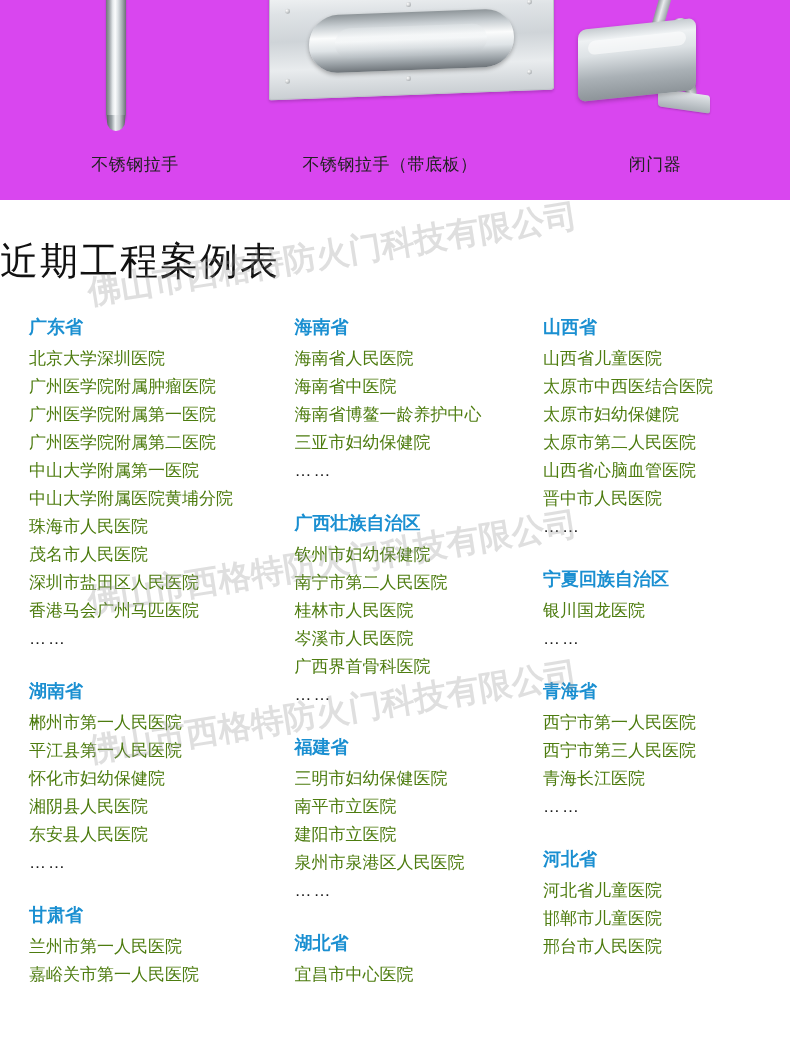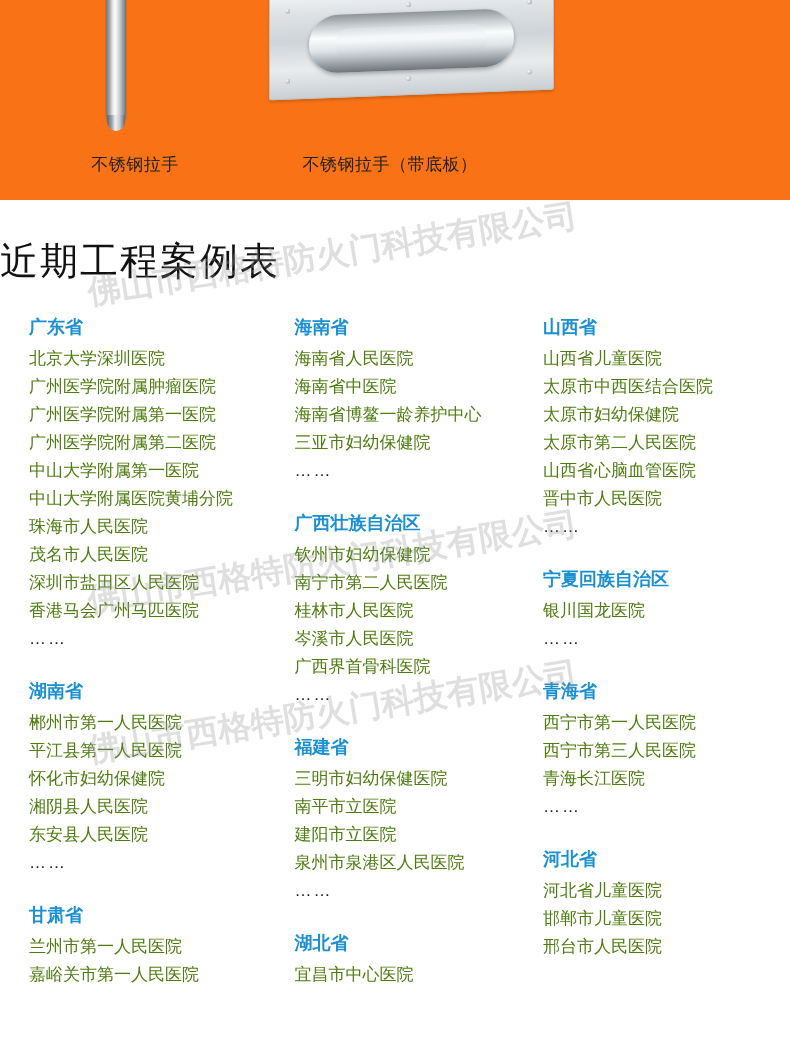--- a/index.html
+++ b/index.html
@@ -15,21 +15,21 @@
     overflow: hidden;
     font-family: "Liberation Sans", "DejaVu Sans", sans-serif;
     color: #1a1a1a;
   }
 
   
   .product-strip {
     position: relative;
     width: 790px;
     height: 200px;
-    background: #f97316;
+    background: #d946ef;
   }
   .product-cell {
     position: absolute;
     top: 0;
     width: 250px;
     height: 200px;
     text-align: center;
   }
   .product-cell.c1 { left: 10px; }
   .product-cell.c2 { left: 265px; }
@@ -264,20 +264,29 @@
         <div class="plate-screw s3"></div>
         <div class="plate-screw s4"></div>
         <div class="plate-screw s5"></div>
         <div class="plate-screw s6"></div>
         <div class="plate-handle"></div>
       </div>
     </div>
     <div class="product-caption">不锈钢拉手（带底板）</div>
   </div>
 
+  <div class="product-cell c3">
+    <div class="photo">
+      <div class="closer-arm-a"></div>
+      <div class="closer-arm-b"></div>
+      <div class="closer-foot"></div>
+      <div class="closer-body"></div>
+    </div>
+    <div class="product-caption">闭门器</div>
+  </div>
 </div>
 
 <div class="main-title">近期工程案例表</div>
 
 <div class="columns">
 
   <div class="col col1">
 
     <div class="group">
       <div class="province">广东省</div>

